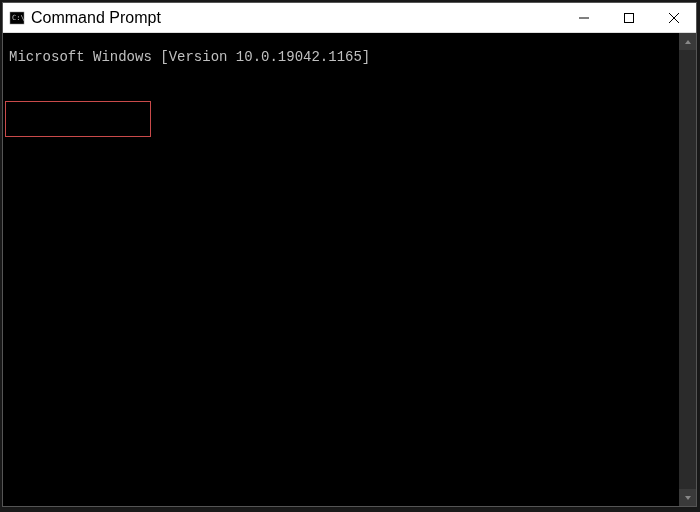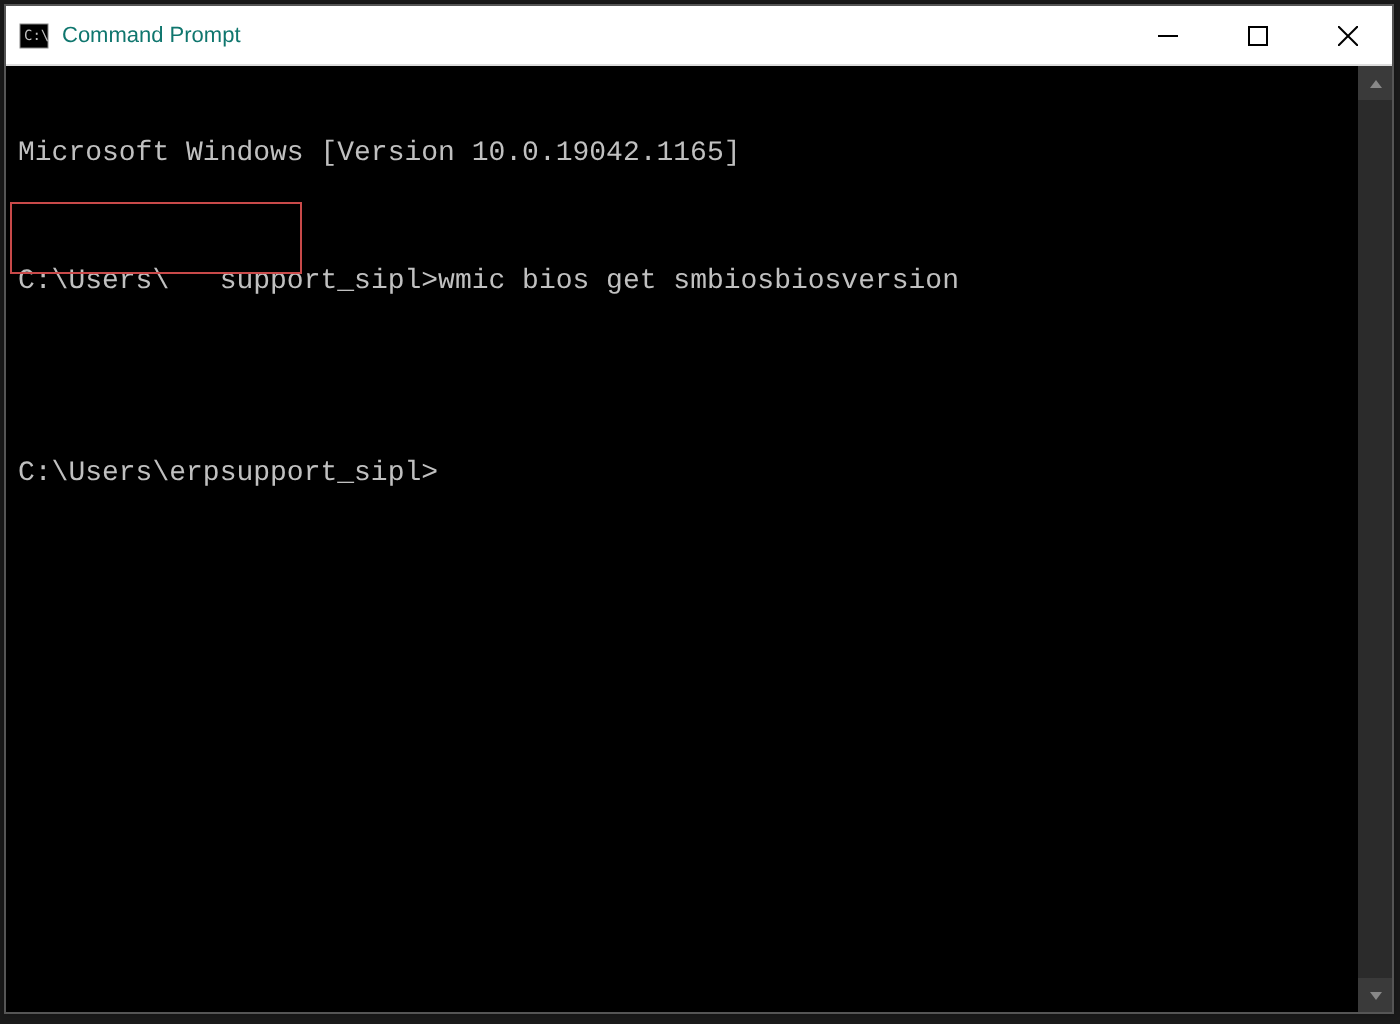--- a/index.html
+++ b/index.html
@@ -31,22 +31,22 @@
     .titlebar-icon {
       width: 16px;
       height: 16px;
       margin-right: 6px;
       display: flex;
       align-items: center;
       justify-content: center;
     }
     .titlebar-icon svg { display: block; }
     .titlebar-title {
-      font-size: 11px;
-      color: #0f766e;
+      font-size: 16px;
+      color: #000000;
       flex: 1;
     }
     .window-controls {
       display: flex;
       height: 100%;
     }
     .window-control {
       width: 45px;
       height: 100%;
       display: flex;
@@ -54,21 +54,21 @@
       justify-content: center;
       cursor: pointer;
     }
     .terminal-area {
       flex: 1;
       background: #000;
       position: relative;
       overflow: hidden;
     }
     .terminal-content {
-      padding: 20px 6px;
+      padding: 0 6px;
       font-family: Consolas, 'Courier New', monospace;
       font-size: 14px;
       line-height: 16px;
       color: #c0c0c0;
       white-space: pre;
     }
     .terminal-line { display: block; min-height: 16px; }
     .highlight-box {
       position: absolute;
       border: 1px solid #c94a4a;
@@ -138,24 +138,22 @@
             <line x1="10" y1="0" x2="0" y2="10" stroke="#000" stroke-width="1"></line>
           </svg>
       </div>
     </div>
   </div>
 
   <div class="terminal-area">
     <div class="terminal-content">
 <span class="terminal-line">Microsoft Windows [Version 10.0.19042.1165]</span>
 <span class="terminal-line"></span>
-<span class="terminal-line"><span class="cmd-part">C:\Users\</span><span class="cmd-part">   support_sipl&gt;</span><span class="cmd-part">wmic bios get smbiosbiosversion</span></span>
 <span class="terminal-line"></span>
 <span class="terminal-line"></span>
-<span class="terminal-line">C:\Users\erpsupport_sipl&gt;</span>
     </div>
 
     <div class="highlight-box" style="top: 68px; left: 2px; width: 146px; height: 36px;"></div>
 
     <div class="scrollbar">
       <div class="scrollbar-btn top">
         <svg width="8" height="8" viewBox="0 0 8 8">
             <path d="M4 2 L7 6 L1 6 Z" fill="#888"></path>
           </svg>
       </div>

